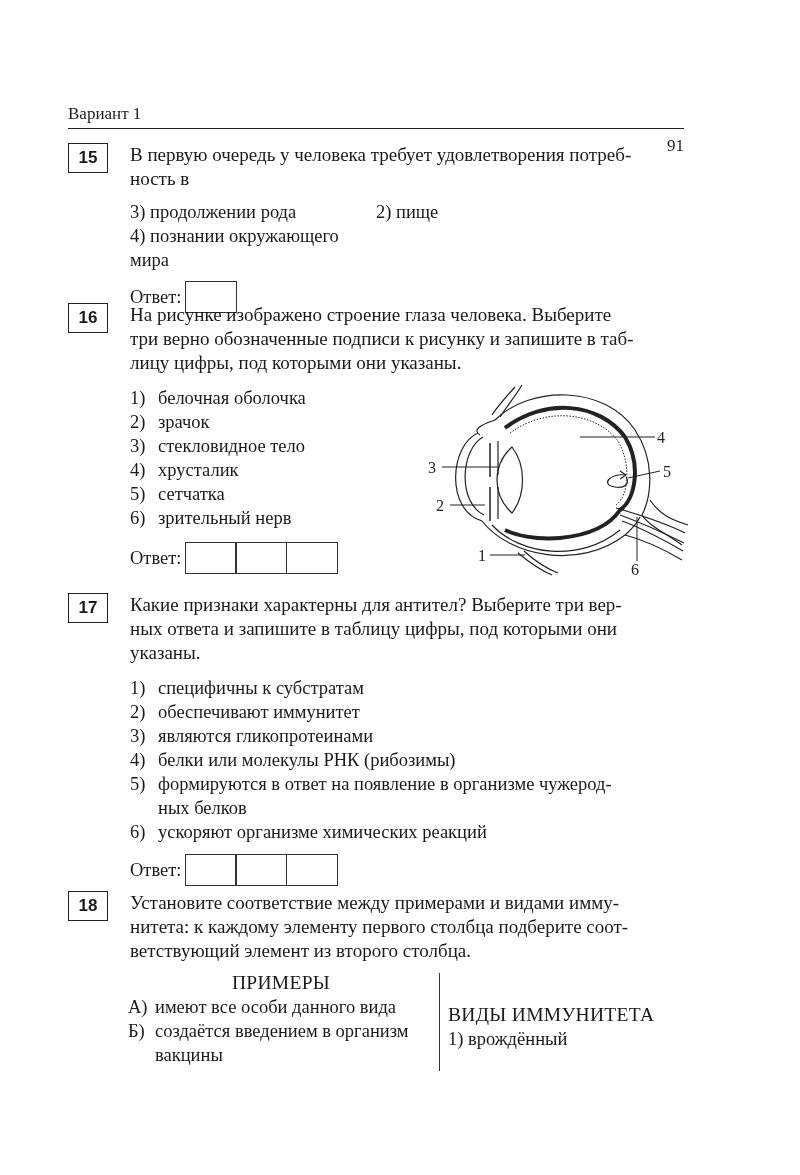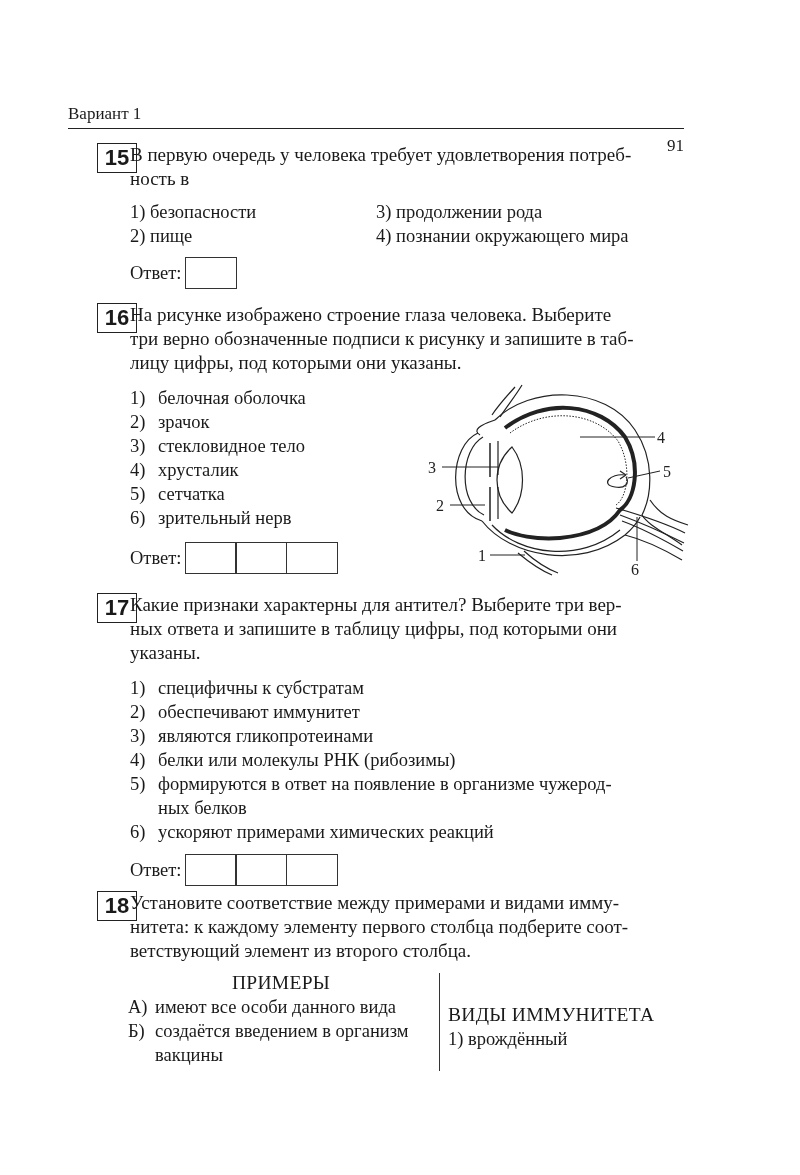--- a/index.html
+++ b/index.html
@@ -6,21 +6,21 @@
   body { width: 800px; height: 1175px; position: relative; overflow: hidden;
          font-family: "Liberation Serif", "DejaVu Serif", serif; color: #1a1a1a; }
   .page-header { position: absolute; left: 68px; top: 104px; width: 616px; height: 22px; }
   .page-header .left { position: absolute; left: 0; top: 0; font-size: 17px; }
   .page-header .right { position: absolute; right: 0; top: 0; font-size: 17px; margin-top: 32px; }
   .header-rule { position: absolute; left: 68px; top: 128px; width: 616px; height: 0; border-top: 1.5px solid #222; }
 
   .task { position: absolute; left: 68px; width: 616px; }
   .num-box { position: absolute; left: 0; top: 0; width: 40px; height: 30px; border: 1.5px solid #222;
              box-sizing: border-box; font-family: "Liberation Sans", "DejaVu Sans", sans-serif;
-             font-weight: bold; font-size: 22px; text-align: center; line-height: 27px; margin-left: 29px; }
+             font-weight: bold; font-size: 17px; text-align: center; line-height: 27px; }
   .content { position: absolute; left: 62px; right: 0; top: 0; }
   .q-text { font-size: 19px; line-height: 24px; margin: 0; text-align: justify; }
   .opts { font-size: 18.5px; line-height: 24px; margin-top: 8px; }
   .opt-row { display: flex; }
   .opt-num { display: inline-block; width: 28px; }
   .answer { display: flex; align-items: center; margin-top: 10px; font-size: 18.5px; }
   .answer .label { margin-right: 3px; }
   .cell { width: 50px; height: 32px; border: 1.5px solid #333; box-sizing: border-box; margin-left: -1.5px; }
   .cell:first-of-type { margin-left: 0; }
 
@@ -46,21 +46,20 @@
 <div class="header-rule"></div>
 
 <div class="task" style="top:143px;">
   <div class="num-box">15</div>
   <div class="content">
     <p class="q-text">
       <span>В первую очередь у человека требует удовлетворения потреб-</span><br>
       <span>ность в</span>
     </p>
     <div class="opts two-col" style="margin-top:9px;">
-      <div><span>1)</span> <span>безопасности</span></div>
       <div><span>3)</span> <span>продолжении рода</span></div>
       <div><span>2)</span> <span>пище</span></div>
       <div><span>4)</span> <span>познании окружающего мира</span></div>
     </div>
     <div class="answer" style="margin-top:9px;">
       <span class="label">Ответ:</span>
       <div class="cell" style="width:52px;"></div>
     </div>
   </div>
 </div>
@@ -186,21 +185,21 @@
       <div class="opt-row">
           <span class="opt-num">4)</span>
           <span>белки или молекулы РНК (рибозимы)</span>
         </div>
       <div class="opt-row">
           <span class="opt-num">5)</span>
           <span><span>формируются в ответ на появление в организме чужерод-</span><br><span>ных белков</span></span>
         </div>
       <div class="opt-row">
           <span class="opt-num">6)</span>
-          <span>ускоряют примерами химических реакций</span>
+          <span>ускоряют организме химических реакций</span>
         </div>
     </div>
     <div class="answer" style="margin-top:10px;">
       <span class="label">Ответ:</span>
       <div class="cell" style="width:52px;"></div>
       <div class="cell" style="width:52px;"></div>
       <div class="cell" style="width:52px;"></div>
     </div>
   </div>
 </div>

